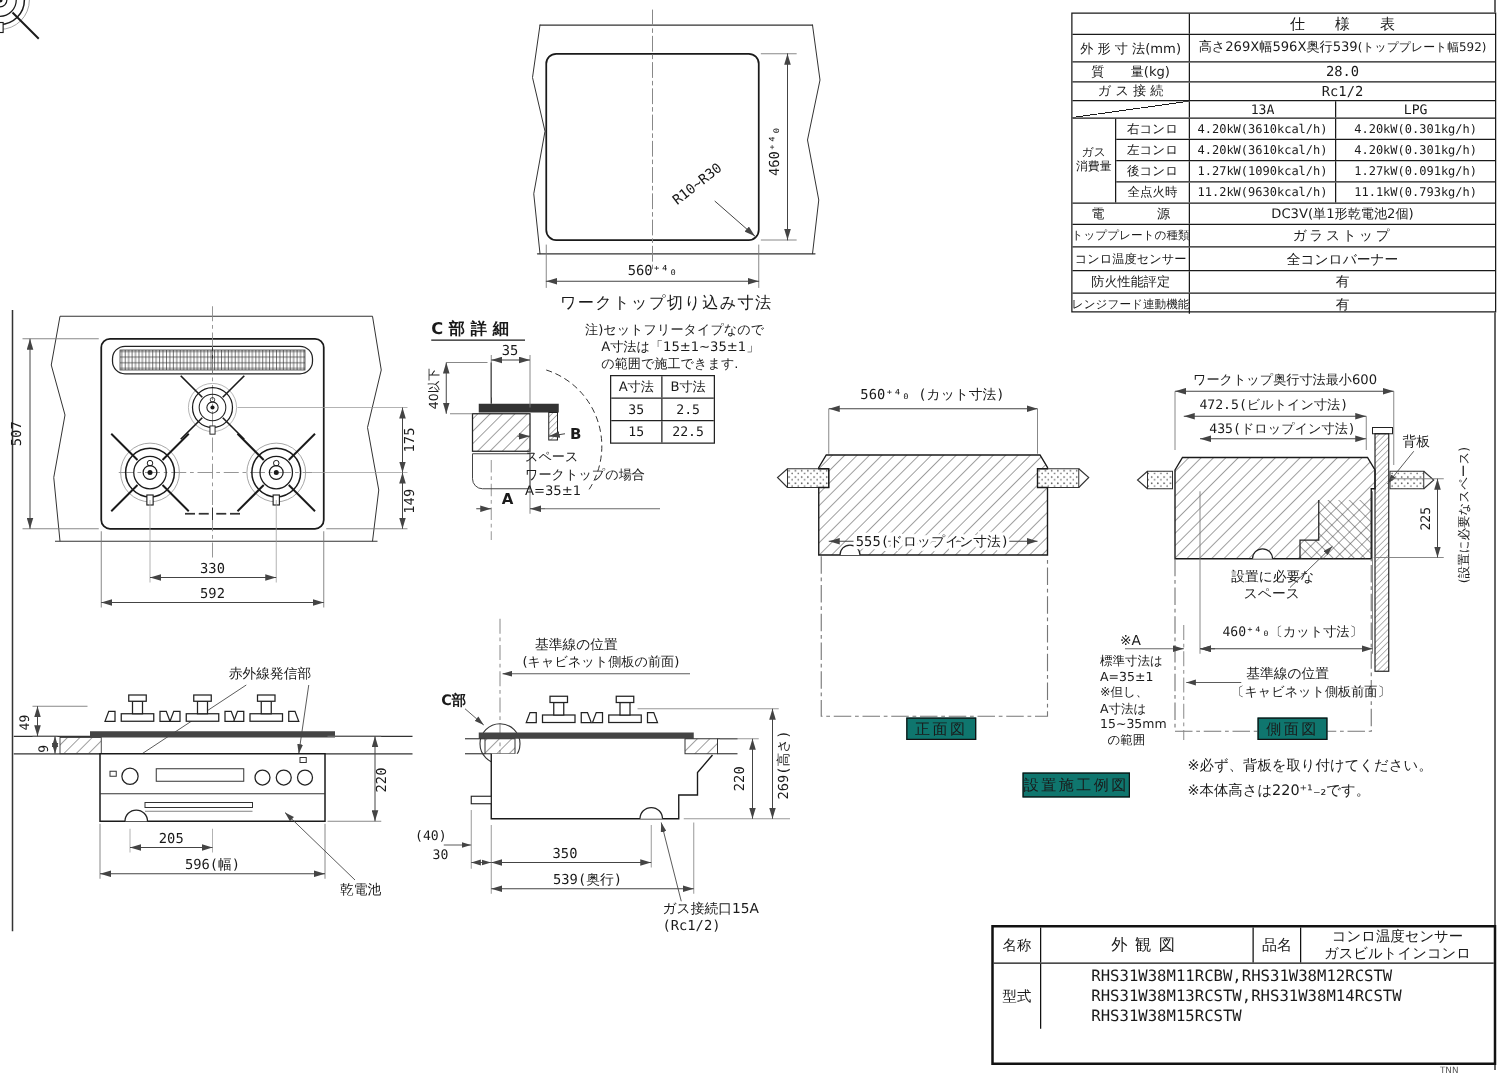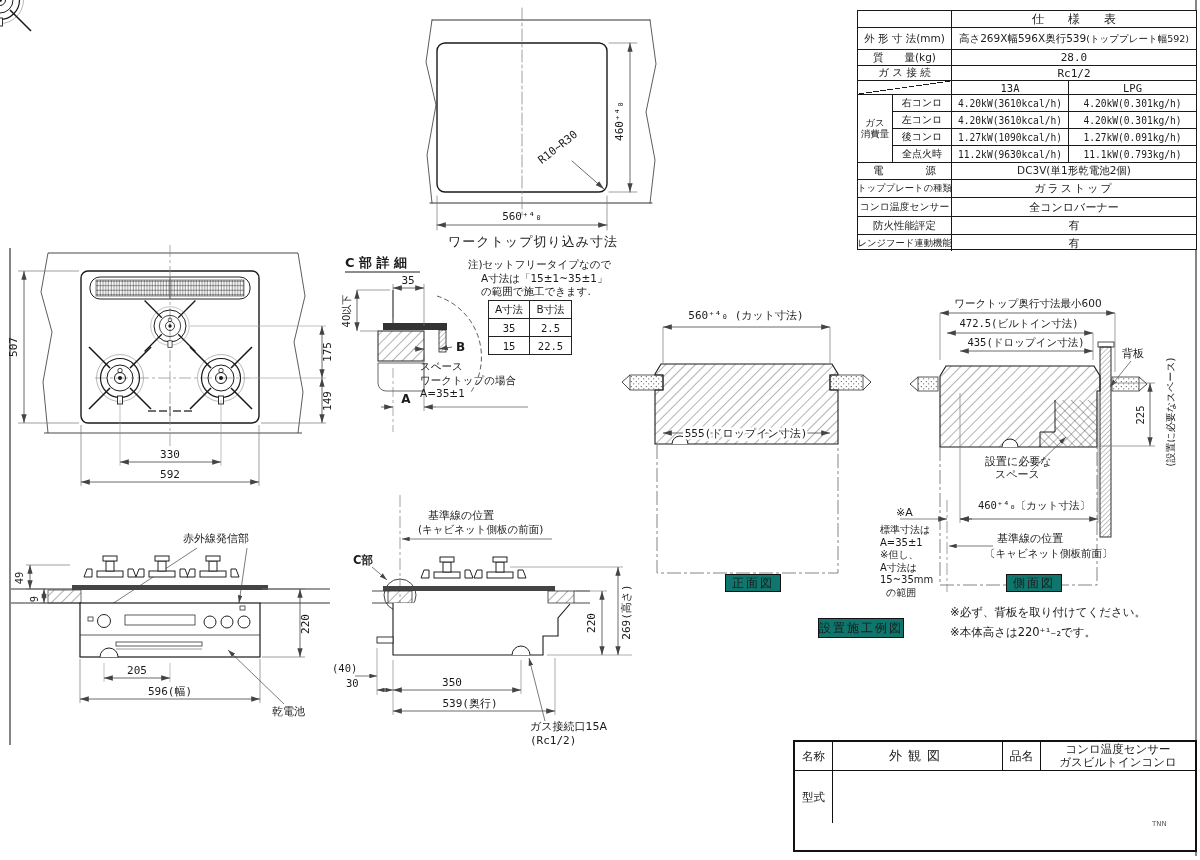--- a/index.html
+++ b/index.html
@@ -476,18 +476,23 @@
     <div class="tb-c" style="width:38px;font-size:11.5px">名称</div>
     <div class="tb-c" style="width:170px;font-size:13px;letter-spacing:6px">外観図</div>
     <div class="tb-c" style="width:38px;font-size:12px">品名</div>
     <div class="tb-c last" style="flex-direction:column">
       <span style="font-size:11.5px;line-height:13px">コンロ温度センサー</span>
       <span style="font-size:11.5px;line-height:13px">ガスビルトインコンロ</span>
     </div>
   </div>
   <div class="tb-row" style="height:52px">
     <div class="tb-c" style="width:38px;font-size:11.5px">型式</div>
-  </div>
-</div>
-
-<div class="abs" style="left:1152px;top:820px;font-size:7px;color:#555">TNN</div>
+    <div class="tb-c last mono" style="flex-direction:column;align-items:flex-start;padding-left:40px">
+      <span style="font-size:12.5px;line-height:16px">RHS31W38M11RCBW,RHS31W38M12RCSTW</span>
+      <span style="font-size:12.5px;line-height:16px">RHS31W38M13RCSTW,RHS31W38M14RCSTW</span>
+      <span style="font-size:12.5px;line-height:16px">RHS31W38M15RCSTW</span>
+    </div>
+  </div>
+</div>
+
+<div class="abs" style="left:1152px;top:852px;font-size:7px;color:#555">TNN</div>
 
 </div>
 
 </body></html>

